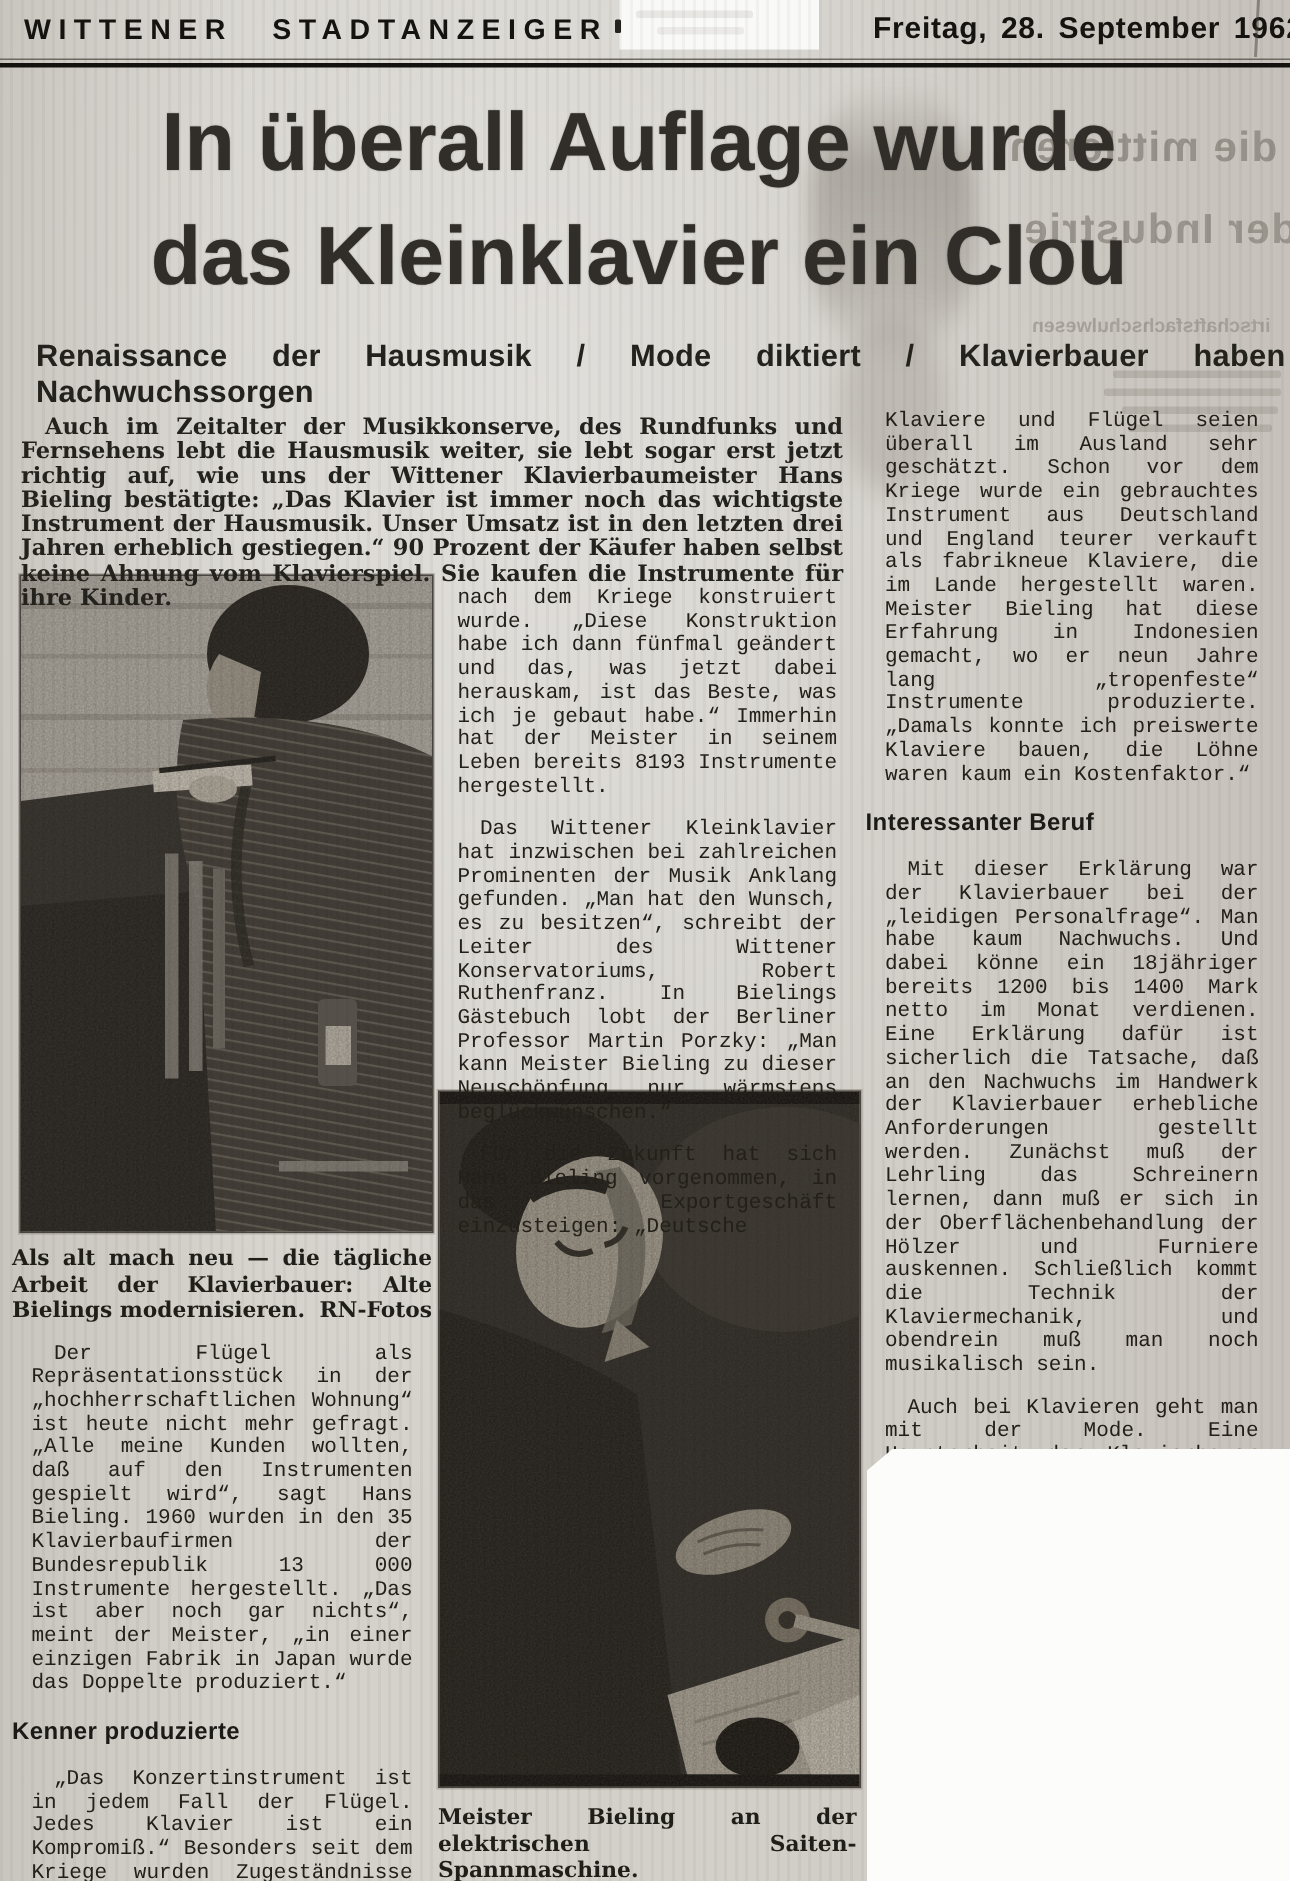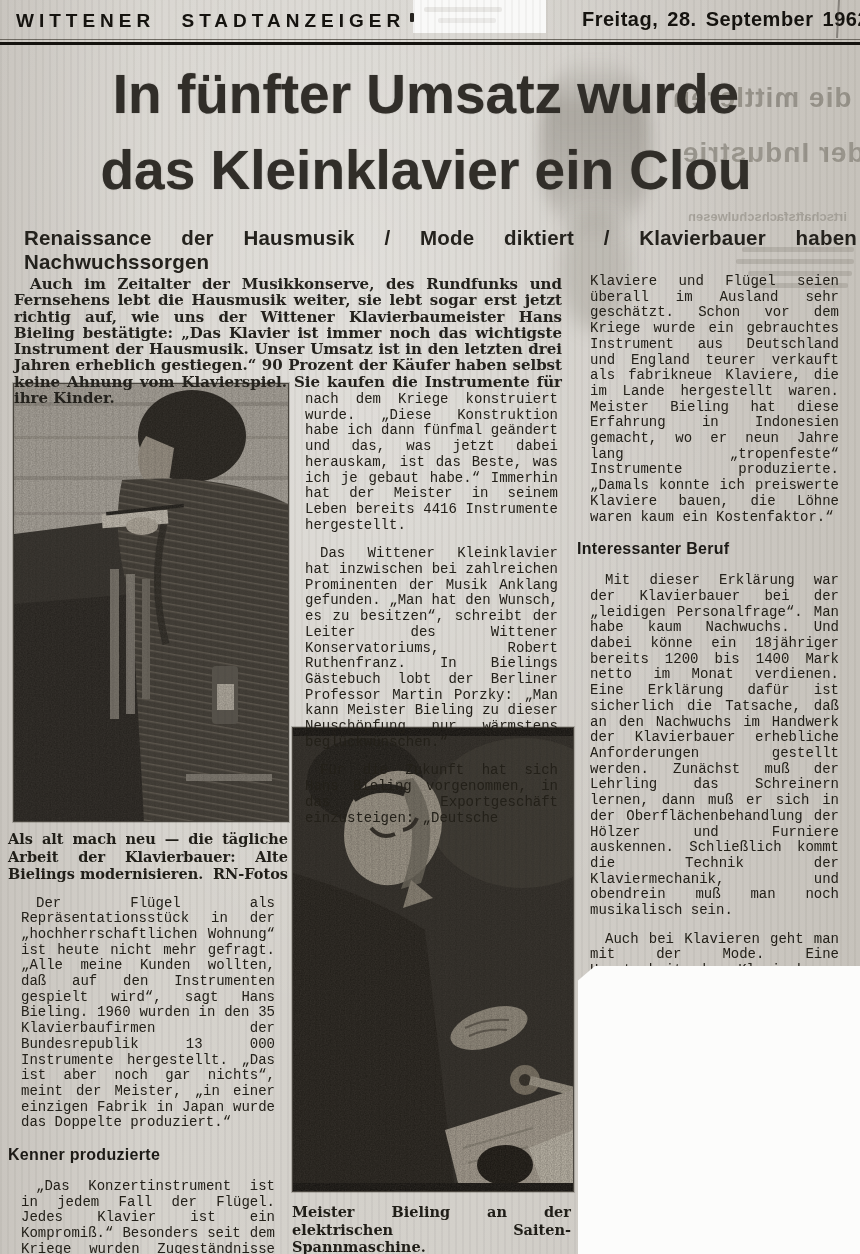--- a/index.html
+++ b/index.html
@@ -95,21 +95,21 @@
   <div class="abs bleed bleed-3">irtschaftsfachschulwesen</div>
   <div class="smudge" style="left:742px;top:247px;width:112px;"></div>
   <div class="smudge" style="left:736px;top:259px;width:118px;"></div>
   <div class="smudge" style="left:748px;top:271px;width:104px;"></div>
   <div class="smudge" style="left:752px;top:283px;width:96px;"></div>
 
   <div class="abs shadow-blob"></div>
   <div class="abs shadow-blob2"></div>
 
   <div class="abs headline">
-    <span>In fünfter Umsatz wurde</span>
+    <span>In überall Auflage wurde</span>
     <span>das Kleinklavier ein Clou</span>
   </div>
   <div class="abs subheadline">Renaissance der Hausmusik / Mode diktiert / Klavierbauer haben Nachwuchssorgen</div>
 
   <p class="abs lead">Auch im Zeitalter der Musikkonserve, des Rundfunks und Fernsehens lebt die Hausmusik weiter, sie lebt sogar erst jetzt richtig auf, wie uns der Wittener Klavierbaumeister Hans Bieling bestätigte: „Das Klavier ist immer noch das wichtigste Instrument der Hausmusik. Unser Umsatz ist in den letzten drei Jahren erheblich gestiegen.“ 90 Prozent der Käufer haben selbst keine Ahnung vom Klavierspiel. Sie kaufen die Instrumente für ihre Kinder.</p>
 
   <div class="abs photo-frame" style="left:13px;top:383px;width:274px;height:437px;">
     <svg viewBox="0 0 274 437" preserveAspectRatio="none">
       <defs>
         <pattern id="pinstr" width="7" height="7" patternUnits="userSpaceOnUse" patternTransform="rotate(100)">
@@ -150,21 +150,21 @@
     <div class="caption caption-block">
       <span>Als alt mach neu — die tägliche Arbeit der Klavierbauer: Alte Bielings modernisieren.</span>
       <span class="credit">RN-Fotos</span>
     </div>
     <p class="body-para ind">Der Flügel als Repräsentationsstück in der „hochherrschaftlichen Wohnung“ ist heute nicht mehr gefragt. „Alle meine Kunden wollten, daß auf den Instrumenten gespielt wird“, sagt Hans Bieling. 1960 wurden in den 35 Klavierbaufirmen der Bundesrepublik 13 000 Instrumente hergestellt. „Das ist aber noch gar nichts“, meint der Meister, „in einer einzigen Fabrik in Japan wurde das Doppelte produziert.“</p>
     <h3 class="col-heading">Kenner produzierte</h3>
     <p class="body-para ind">„Das Konzertinstrument ist in jedem Fall der Flügel. Jedes Klavier ist ein Kompromiß.“ Besonders seit dem Kriege wurden Zugeständnisse an den Preis und an die engeren Wohnverhältnisse erforderlich. Meister Bieling hat das früh erkannt. Bereits 1949 baute er das erste Kleinklavier, das in Deutschland</p>
   </div>
 
   <div class="abs coltext" style="left:292px;top:379px;width:279px;">
-    <p class="body-para">nach dem Kriege konstruiert wurde. „Diese Konstruktion habe ich dann fünfmal geändert und das, was jetzt dabei herauskam, ist das Beste, was ich je gebaut habe.“ Immerhin hat der Meister in seinem Leben bereits 4416 Instrumente hergestellt.</p>
+    <p class="body-para">nach dem Kriege konstruiert wurde. „Diese Konstruktion habe ich dann fünfmal geändert und das, was jetzt dabei herauskam, ist das Beste, was ich je gebaut habe.“ Immerhin hat der Meister in seinem Leben bereits 8193 Instrumente hergestellt.</p>
     <p class="body-para ind gap">Das Wittener Kleinklavier hat inzwischen bei zahlreichen Prominenten der Musik Anklang gefunden. „Man hat den Wunsch, es zu besitzen“, schreibt der Leiter des Wittener Konservatoriums, Robert Ruthenfranz. In Bielings Gästebuch lobt der Berliner Professor Martin Porzky: „Man kann Meister Bieling zu dieser Neuschöpfung nur wärmstens beglückwünschen.“</p>
     <p class="body-para ind gap">Für die Zukunft hat sich Hans Bieling vorgenommen, in das Exportgeschäft einzusteigen: „Deutsche</p>
   </div>
 
   <div class="abs photo-frame" style="left:292px;top:727px;width:280px;height:463px;">
     <svg viewBox="0 0 280 463" preserveAspectRatio="none">
       <defs>
         <filter id="grainB">
             <feTurbulence type="fractalNoise" baseFrequency="0.8" numOctaves="2" stitchTiles="stitch"></feTurbulence>
           <feColorMatrix type="matrix" values="0 0 0 0 0.07  0 0 0 0 0.06  0 0 0 0 0.05  0 0 0 0.5 0"></feColorMatrix>

